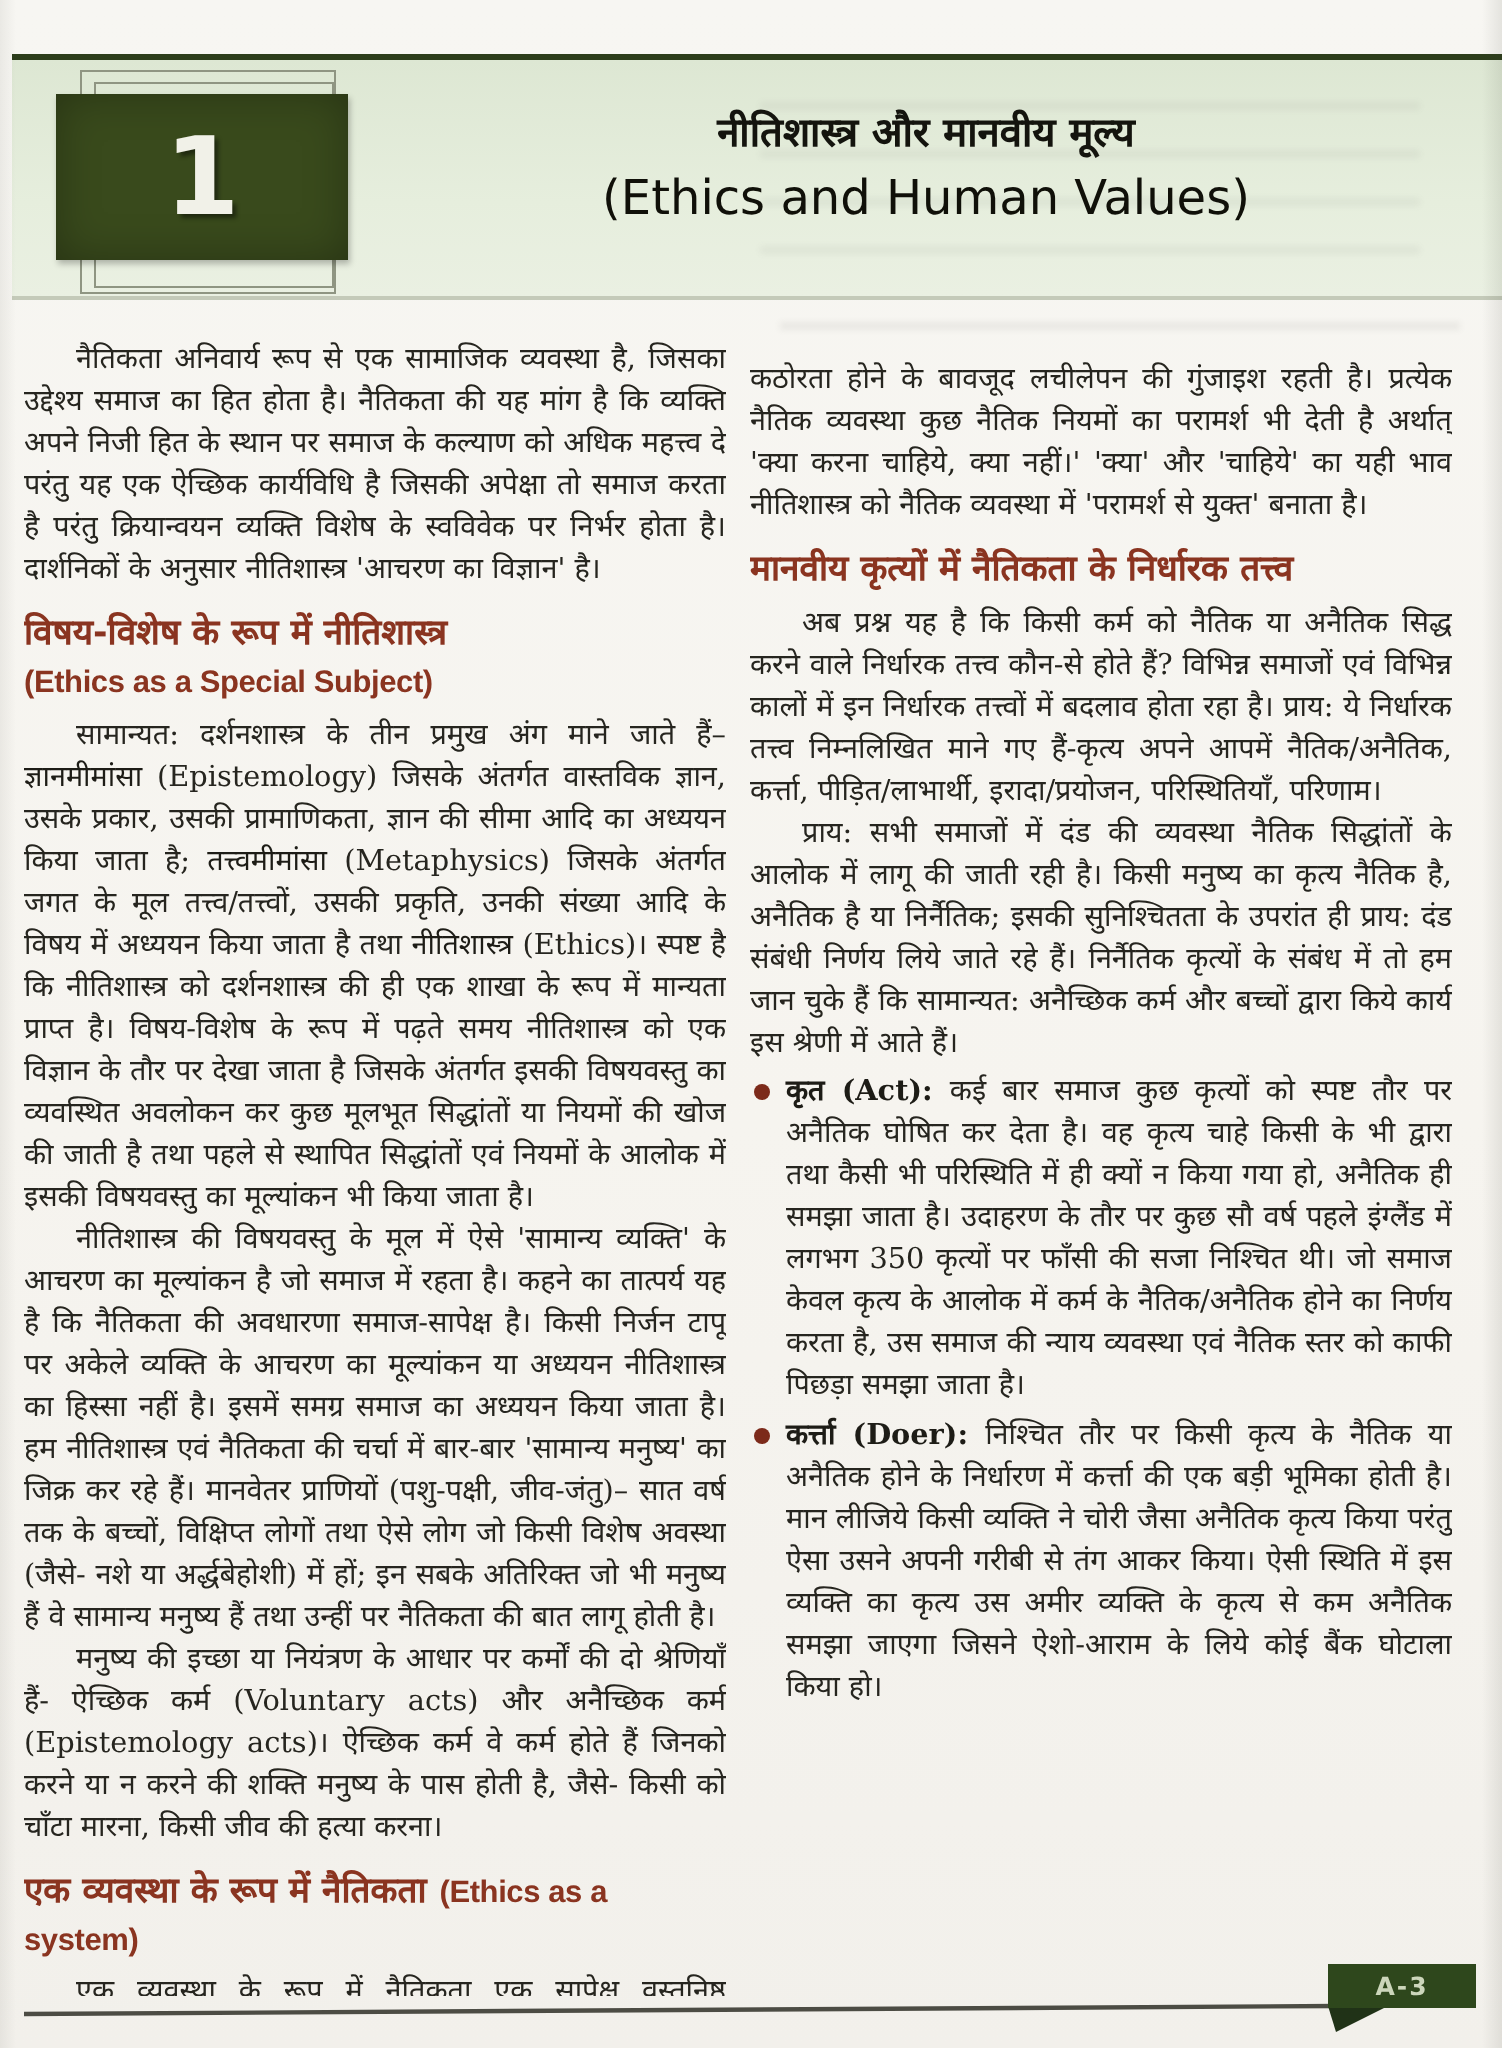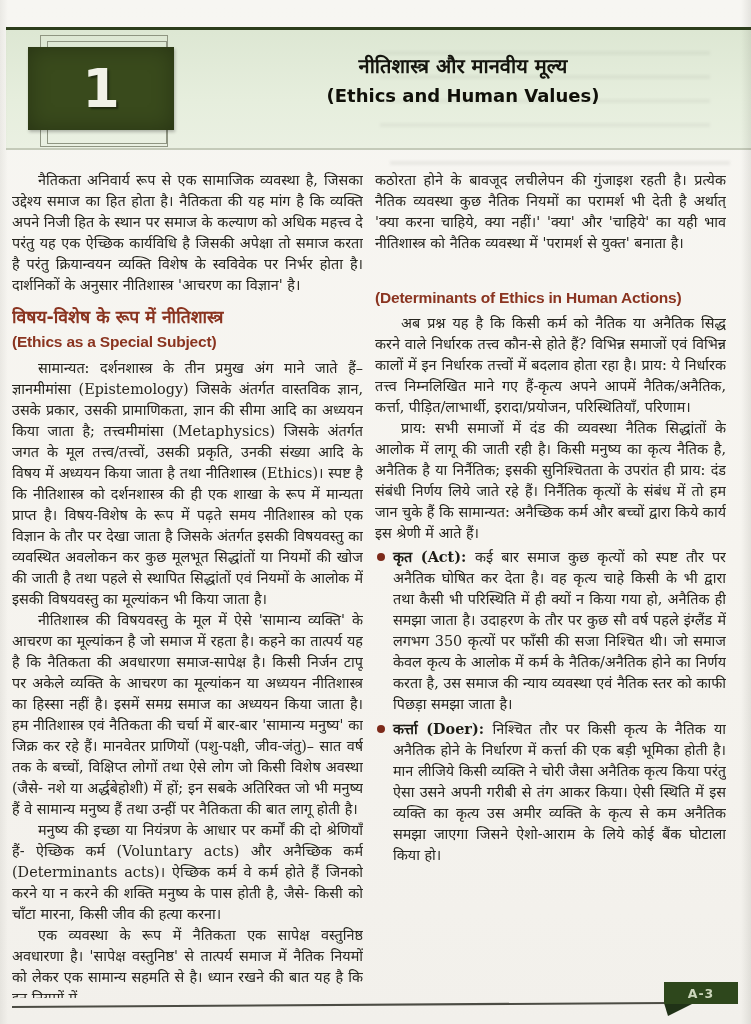--- a/index.html
+++ b/index.html
@@ -26,36 +26,36 @@
   .outline-1{left:40px;top:35px;width:126px;height:110px;}
   .outline-2{left:47px;top:41px;width:118px;height:101px;}
   .chapter-box{position:absolute;left:28px;top:47px;width:146px;height:83px;
     background:#394a1c;box-shadow:inset 0 0 22px rgba(0,0,0,.30),1px 2px 3px rgba(0,0,0,.25);
     display:flex;align-items:center;justify-content:center;}
   .chapter-num{color:#f1f1e8;font-family:"DejaVu Sans",sans-serif;font-weight:bold;
     font-size:54px;line-height:1;text-shadow:2px 2px 2px rgba(0,0,0,.45);}
   .titles{position:absolute;left:200px;right:25px;top:55px;text-align:center;}
   .title-hi{font-family:"DejaVu Sans",sans-serif;font-weight:bold;font-size:20px;
     line-height:1.15;color:#14140e;}
-  .title-en{font-family:"DejaVu Sans",sans-serif;font-weight:bold;font-size:18px;
+  .title-en{font-family:"DejaVu Sans",sans-serif;font-weight:normal;font-size:24px;
     margin-top:7px;color:#101009;text-align:center;}
 
   
   .smudge{position:absolute;filter:blur(1.6px);pointer-events:none;
     background:repeating-linear-gradient(180deg,rgba(0,0,0,0) 0 9px,#60605a 9px 13px,rgba(0,0,0,0) 13px 24px);}
   .smudge-a{left:380px;top:42px;width:330px;height:92px;opacity:.07;}
   .smudge-b{left:390px;top:152px;width:340px;height:26px;opacity:.09;}
 
   
   .content{position:absolute;left:12px;right:25px;top:170px;height:828px;
     display:flex;gap:12px;overflow:hidden;}
   .col{flex:1 1 0;min-width:0;overflow:hidden;}
   .para{margin:0;text-align:justify;font-size:14.4px;line-height:21px;color:#26251f;
     text-indent:26px;}
-  .para.no-indent{text-indent:0;}
+  .para.no-indent{text-indent:0;margin-top:10px;}
   .para b{font-weight:normal;color:#1d1c16;}
   .sec-heading{margin:9px 0 5px;color:#8a3420;}
   .h-hi{font-family:"DejaVu Sans",sans-serif;font-weight:bold;font-size:17.5px;line-height:1.32;margin-top:40px;}
   .h-en{font-family:Liberation Sans, sans-serif;font-weight:bold;font-size:15.5px;line-height:1.32;letter-spacing:-.2px;}
   .bullet{display:flex;margin:2px 0 3px;}
   .dot{flex:0 0 auto;width:8px;height:8px;border-radius:50%;background:#7c2a1a;
     margin:7px 8px 0 2px;}
   .b-body{flex:1;min-width:0;text-align:justify;font-size:14.4px;line-height:21px;color:#26251f;}
   .b-term{font-weight:bold;color:#1d1c16;}
 
@@ -85,26 +85,27 @@
     <div class="title-hi">नीतिशास्त्र और मानवीय मूल्य</div>
     <div class="title-en">(Ethics and Human Values)</div>
   </div>
 
   <div class="content">
     <div class="col" id="col-left">
         <p class="para"><span>नैतिकता अनिवार्य रूप से एक सामाजिक व्यवस्था है, जिसका उद्देश्य समाज का हित होता है। नैतिकता की यह मांग है कि व्यक्ति अपने निजी हित के स्थान पर समाज के कल्याण को अधिक महत्त्व दे परंतु यह एक ऐच्छिक कार्यविधि है जिसकी अपेक्षा तो समाज करता है परंतु क्रियान्वयन व्यक्ति विशेष के स्वविवेक पर निर्भर होता है। दार्शनिकों के अनुसार नीतिशास्त्र 'आचरण का विज्ञान' है।</span></p>
         <h3 class="sec-heading"><span class="h-hi">विषय-विशेष के रूप में नीतिशास्त्र</span><br><span class="h-en">(Ethics as a Special Subject)</span></h3>
         <p class="para"><span>सामान्यत: दर्शनशास्त्र के तीन प्रमुख अंग माने जाते हैं– </span><b>ज्ञानमीमांसा</b><span> (Epistemology) जिसके अंतर्गत वास्तविक ज्ञान, उसके प्रकार, उसकी प्रामाणिकता, ज्ञान की सीमा आदि का अध्ययन किया जाता है; </span><b>तत्त्वमीमांसा</b><span> (Metaphysics) जिसके अंतर्गत जगत के मूल तत्त्व/तत्त्वों, उसकी प्रकृति, उनकी संख्या आदि के विषय में अध्ययन किया जाता है तथा </span><b>नीतिशास्त्र</b><span> (Ethics)। स्पष्ट है कि नीतिशास्त्र को दर्शनशास्त्र की ही एक शाखा के रूप में मान्यता प्राप्त है। विषय-विशेष के रूप में पढ़ते समय नीतिशास्त्र को एक विज्ञान के तौर पर देखा जाता है जिसके अंतर्गत इसकी विषयवस्तु का व्यवस्थित अवलोकन कर कुछ मूलभूत सिद्धांतों या नियमों की खोज की जाती है तथा पहले से स्थापित सिद्धांतों एवं नियमों के आलोक में इसकी विषयवस्तु का मूल्यांकन भी किया जाता है।</span></p>
         <p class="para"><span>नीतिशास्त्र की विषयवस्तु के मूल में ऐसे 'सामान्य व्यक्ति' के आचरण का मूल्यांकन है जो समाज में रहता है। कहने का तात्पर्य यह है कि नैतिकता की अवधारणा समाज-सापेक्ष है। किसी निर्जन टापू पर अकेले व्यक्ति के आचरण का मूल्यांकन या अध्ययन नीतिशास्त्र का हिस्सा नहीं है। इसमें समग्र समाज का अध्ययन किया जाता है। हम नीतिशास्त्र एवं नैतिकता की चर्चा में बार-बार 'सामान्य मनुष्य' का जिक्र कर रहे हैं। मानवेतर प्राणियों (पशु-पक्षी, जीव-जंतु)– सात वर्ष तक के बच्चों, विक्षिप्त लोगों तथा ऐसे लोग जो किसी विशेष अवस्था (जैसे- नशे या अर्द्धबेहोशी) में हों; इन सबके अतिरिक्त जो भी मनुष्य हैं वे सामान्य मनुष्य हैं तथा उन्हीं पर नैतिकता की बात लागू होती है।</span></p>
-        <p class="para"><span>मनुष्य की इच्छा या नियंत्रण के आधार पर कर्मों की दो श्रेणियाँ हैं- ऐच्छिक कर्म (Voluntary acts) और अनैच्छिक कर्म (Determinants acts)। ऐच्छिक कर्म वे कर्म होते हैं जिनको करने या न करने की शक्ति मनुष्य के पास होती है, जैसे- किसी को चाँटा मारना, किसी जीव की हत्या करना।</span></p>
+        <p class="para"><span>मनुष्य की इच्छा या नियंत्रण के आधार पर कर्मों की दो श्रेणियाँ हैं- ऐच्छिक कर्म (Voluntary acts) और अनैच्छिक कर्म (Epistemology acts)। ऐच्छिक कर्म वे कर्म होते हैं जिनको करने या न करने की शक्ति मनुष्य के पास होती है, जैसे- किसी को चाँटा मारना, किसी जीव की हत्या करना।</span></p>
+        <h3 class="sec-heading"><span class="h-hi">एक व्यवस्था के रूप में नैतिकता</span> <span class="h-en">(Ethics as a system)</span></h3>
         <p class="para"><span>एक व्यवस्था के रूप में नैतिकता एक सापेक्ष वस्तुनिष्ठ अवधारणा है। 'सापेक्ष वस्तुनिष्ठ' से तात्पर्य समाज में नैतिक नियमों को लेकर एक सामान्य सहमति से है। ध्यान रखने की बात यह है कि इन नियमों में</span></p>
       </div>
     <div class="col" id="col-right">
         <p class="para no-indent"><span>कठोरता होने के बावजूद लचीलेपन की गुंजाइश रहती है। प्रत्येक नैतिक व्यवस्था कुछ नैतिक नियमों का परामर्श भी देती है अर्थात् 'क्या करना चाहिये, क्या नहीं।' 'क्या' और 'चाहिये' का यही भाव नीतिशास्त्र को नैतिक व्यवस्था में 'परामर्श से युक्त' बनाता है।</span></p>
-        <h3 class="sec-heading"><br><span class="h-en">(Determinants of Ethics in Human Actions)</span></h3>
+        <h3 class="sec-heading"><span class="h-hi">मानवीय कृत्यों में नैतिकता के निर्धारक तत्त्व</span><br></h3>
         <p class="para"><span>अब प्रश्न यह है कि किसी कर्म को नैतिक या अनैतिक सिद्ध करने वाले निर्धारक तत्त्व कौन-से होते हैं? विभिन्न समाजों एवं विभिन्न कालों में इन निर्धारक तत्त्वों में बदलाव होता रहा है। प्राय: ये निर्धारक तत्त्व निम्नलिखित माने गए हैं-कृत्य अपने आपमें नैतिक/अनैतिक, कर्त्ता, पीड़ित/लाभार्थी, इरादा/प्रयोजन, परिस्थितियाँ, परिणाम।</span></p>
         <p class="para"><span>प्राय: सभी समाजों में दंड की व्यवस्था नैतिक सिद्धांतों के आलोक में लागू की जाती रही है। किसी मनुष्य का कृत्य नैतिक है, अनैतिक है या निर्नैतिक; इसकी सुनिश्चितता के उपरांत ही प्राय: दंड संबंधी निर्णय लिये जाते रहे हैं। निर्नैतिक कृत्यों के संबंध में तो हम जान चुके हैं कि सामान्यत: अनैच्छिक कर्म और बच्चों द्वारा किये कार्य इस श्रेणी में आते हैं।</span></p>
         <div class="bullet">
           <span class="dot"></span>
           <div class="b-body"><b class="b-term">कृत (Act): </b><span>कई बार समाज कुछ कृत्यों को स्पष्ट तौर पर अनैतिक घोषित कर देता है। वह कृत्य चाहे किसी के भी द्वारा तथा कैसी भी परिस्थिति में ही क्यों न किया गया हो, अनैतिक ही समझा जाता है। उदाहरण के तौर पर कुछ सौ वर्ष पहले इंग्लैंड में लगभग 350 कृत्यों पर फाँसी की सजा निश्चित थी। जो समाज केवल कृत्य के आलोक में कर्म के नैतिक/अनैतिक होने का निर्णय करता है, उस समाज की न्याय व्यवस्था एवं नैतिक स्तर को काफी पिछड़ा समझा जाता है।</span></div>
         </div>
         <div class="bullet">
           <span class="dot"></span>
           <div class="b-body"><b class="b-term">कर्त्ता (Doer): </b><span>निश्चित तौर पर किसी कृत्य के नैतिक या अनैतिक होने के निर्धारण में कर्त्ता की एक बड़ी भूमिका होती है। मान लीजिये किसी व्यक्ति ने चोरी जैसा अनैतिक कृत्य किया परंतु ऐसा उसने अपनी गरीबी से तंग आकर किया। ऐसी स्थिति में इस व्यक्ति का कृत्य उस अमीर व्यक्ति के कृत्य से कम अनैतिक समझा जाएगा जिसने ऐशो-आराम के लिये कोई बैंक घोटाला किया हो।</span></div>
         </div>

